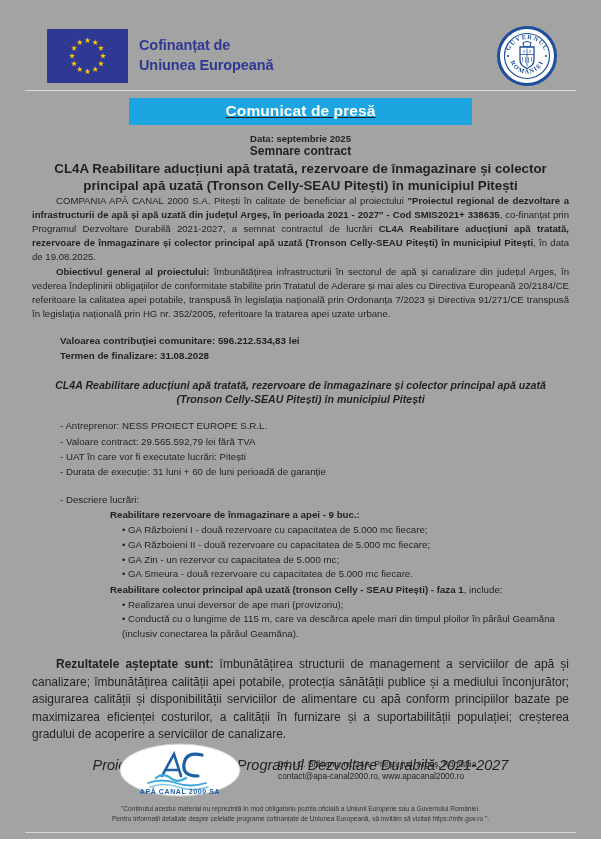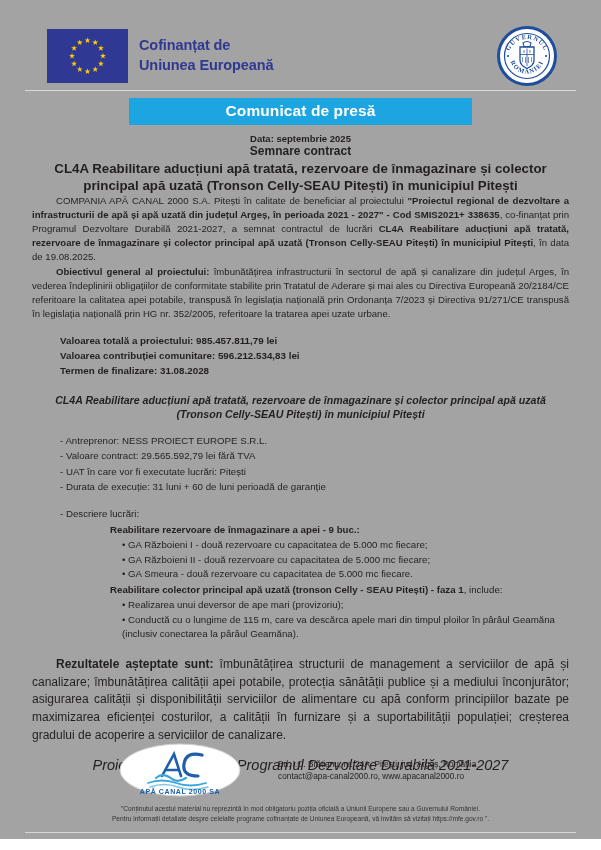--- a/index.html
+++ b/index.html
@@ -64,20 +64,21 @@
     left: 25px;
     right: 25px;
     bottom: 1px;
     border-bottom: 1px solid #d8d8d8;
   }
 
   
   .banner-wrap {
     margin-top: 6px;
     padding: 0 129px;
+    text-decoration: underline;
   }
   .banner {
     background: #1CA5E0;
     color: #ffffff;
     text-align: center;
     font-size: 15.5px;
     font-weight: bold;
     padding: 4px 0 5px 0;
     letter-spacing: 0.1px;
   }
@@ -315,21 +316,20 @@
     <div>principal apă uzată (Tronson Celly-SEAU Pitești) în municipiul Pitești</div>
   </div>
 
   <div class="body">
 
     <p class="just para-1"><span>COMPANIA APĂ CANAL 2000 S.A. Pitești în calitate de beneficiar al proiectului </span><b>"Proiectul regional de dezvoltare a infrastructurii de apă și apă uzată din județul Argeș, în perioada 2021 - 2027" - Cod SMIS2021+ 338635</b><span>, co-finanțat prin Programul Dezvoltare Durabilă 2021-2027, a semnat contractul de lucrări </span><b>CL4A Reabilitare aducțiuni apă tratată, rezervoare de înmagazinare și colector principal apă uzată (Tronson Celly-SEAU Pitești) în municipiul Pitești</b><span>, în data de 19.08.2025.</span></p>
 
     <p class="just para-2"><b>Obiectivul general al proiectului:</b><span> îmbunătățirea infrastructurii în sectorul de apă și canalizare din județul Arges, în vederea îndeplinirii obligațiilor de conformitate stabilite prin Tratatul de Aderare și mai ales cu Directiva Europeană 20/2184/CE referitoare la calitatea apei potabile, transpusă în legislația națională prin Ordonanța 7/2023 și Directiva 91/271/CE transpusă în legislația națională prin HG nr. 352/2005, referitoare la tratarea apei uzate urbane.</span></p>
 
     <div class="values">
-      <div>Valoarea totală a proiectului: 985.457.811,79 lei</div>
       <div>Valoarea contribuției comunitare: 596.212.534,83 lei</div>
       <div>Termen de finalizare: 31.08.2028</div>
     </div>
 
     <div class="contract-title">
       <div>CL4A Reabilitare aducțiuni apă tratată, rezervoare de înmagazinare și colector principal apă uzată</div>
       <div>(Tronson Celly-SEAU Pitești) în municipiul Pitești</div>
     </div>
 
     <div class="detail-list">
@@ -337,20 +337,21 @@
       <div>- Valoare contract: 29.565.592,79 lei fără TVA</div>
       <div>- UAT în care vor fi executate lucrări: Pitești</div>
       <div>- Durata de execuție: 31 luni + 60 de luni perioadă de garanție</div>
     </div>
 
     <div class="works">
       <div class="works-head">- Descriere lucrări:</div>
       <div class="works-group-title">Reabilitare rezervoare de înmagazinare a apei - 9 buc.:</div>
       <div class="works-item">• GA Războieni I - două rezervoare cu capacitatea de 5.000 mc fiecare;</div>
       <div class="works-item">• GA Războieni II - două rezervoare cu capacitatea de 5.000 mc fiecare;</div>
+      <div class="works-item">• GA Zin - un rezervor cu capacitatea de 5.000 mc;</div>
       <div class="works-item">• GA Smeura - două rezervoare cu capacitatea de 5.000 mc fiecare.</div>
       <div class="works-group-title"><span>Reabilitare colector principal apă uzată (tronson Celly - SEAU Pitești) - faza 1</span><span style="font-weight:normal">, include:</span></div>
       <div class="works-item">• Realizarea unui deversor de ape mari (provizoriu);</div>
       <div class="works-item-wrap">• Conductă cu o lungime de 115 m, care va descărca apele mari din timpul ploilor în pârâul Geamăna (inclusiv conectarea la pârâul Geamăna).</div>
     </div>
 
     <p class="results"><b>Rezultatele așteptate sunt:</b><span> îmbunătățirea structurii de management a serviciilor de apă și canalizare; îmbunătățirea calității apei potabile, protecția sănătății publice și a mediului înconjurător; asigurarea calității și disponibilității serviciilor de alimentare cu apă conform principiilor bazate pe maximizarea eficienței costurilor, a calității în furnizare și a suportabilității populației; creșterea gradului de acoperire a serviciilor de canalizare.</span></p>
   </div>
 
   <div class="closing">Proiect cofinanțat prin Programul Dezvoltare Durabilă 2021-2027</div>

